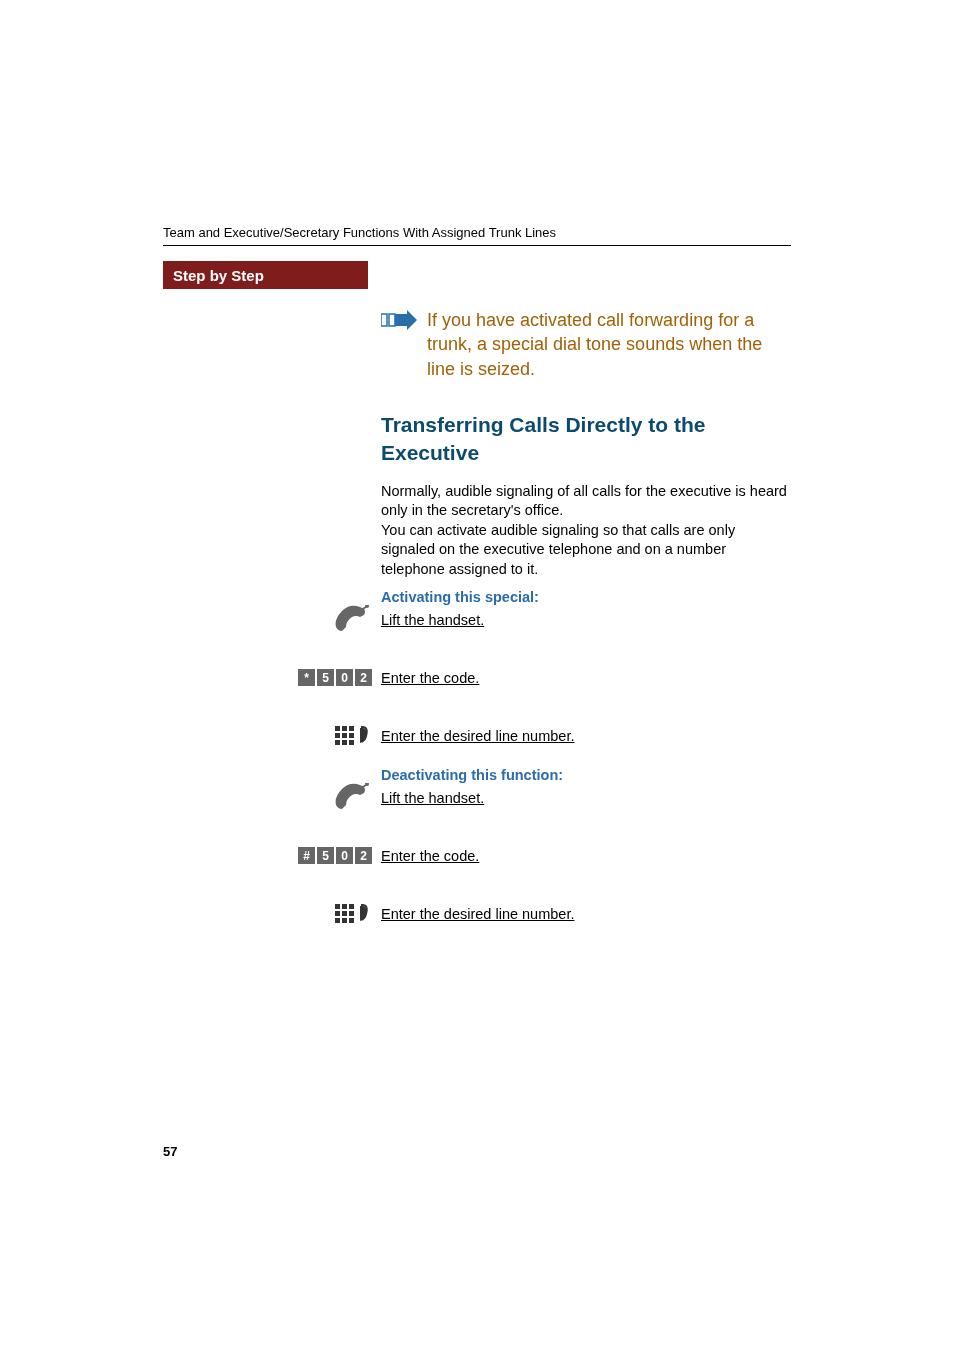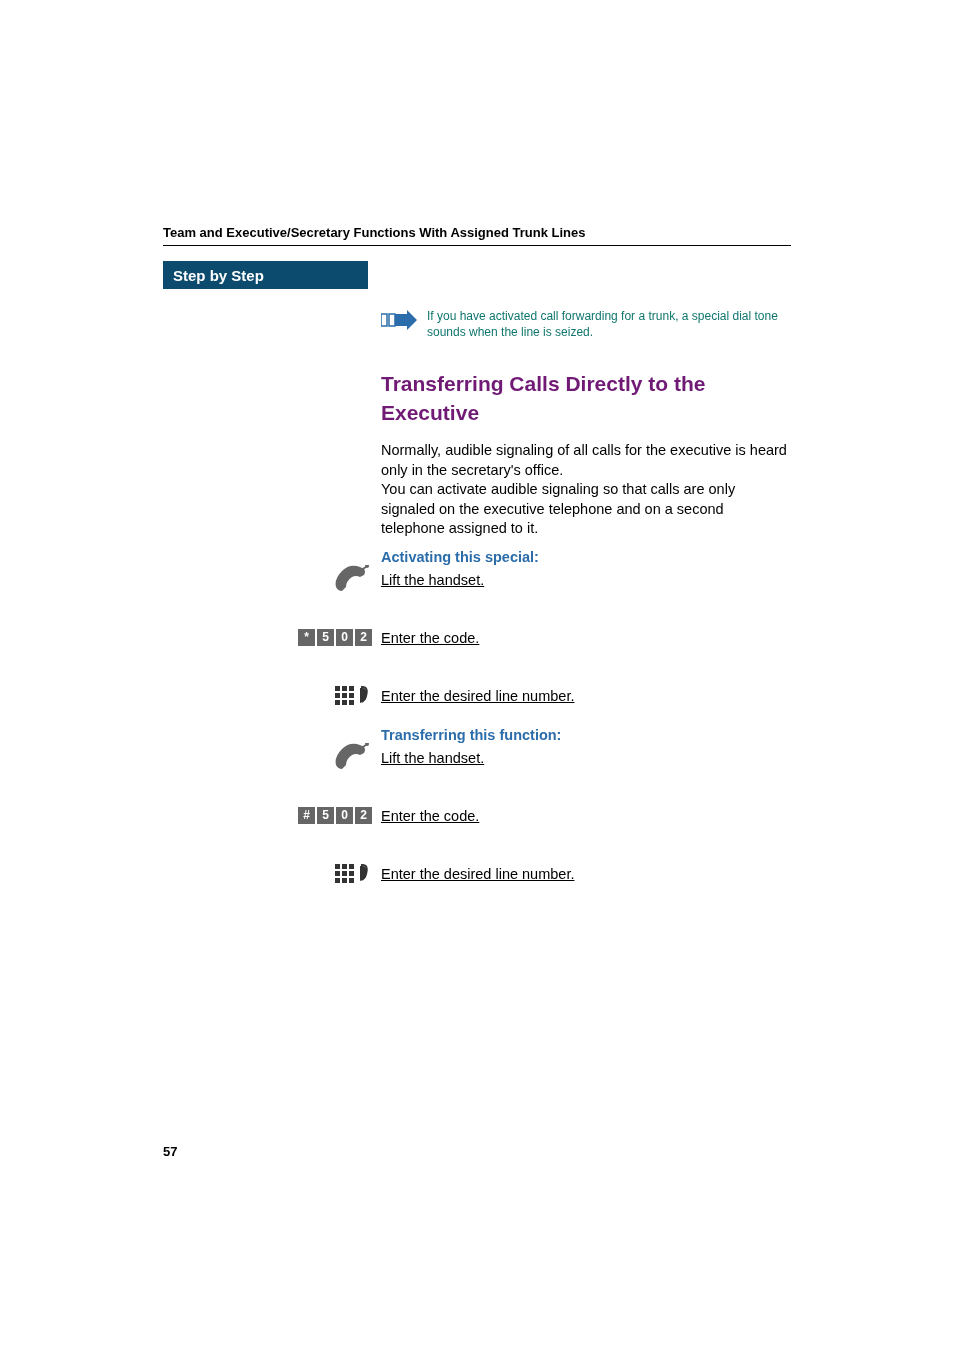--- a/index.html
+++ b/index.html
@@ -13,32 +13,32 @@
       height: 1351px;
       background: #ffffff;
       position: relative;
     }
     .page-header {
       position: absolute;
       top: 225px;
       left: 163px;
       right: 163px;
       font-size: 13px;
-      font-weight: bold;
+      font-weight: normal;
       color: #000;
       padding-bottom: 5px;
       border-bottom: 1.5px solid #000;
     }
     .sidebar {
       position: absolute;
       top: 261px;
       left: 163px;
       width: 205px;
       height: 28px;
-      background: #0c4a6e;
+      background: #7f1d1d;
       color: #fff;
       font-size: 15px;
       font-weight: bold;
       padding: 5px 10px;
       display: flex;
       align-items: center;
     }
     .content {
       position: absolute;
       top: 295px;
@@ -49,26 +49,26 @@
       display: flex;
       gap: 10px;
       margin-top: 13px;
       margin-bottom: 30px;
     }
     .note-icon {
       flex-shrink: 0;
       margin-top: 2px;
     }
     .note-text {
-      font-size: 12px;
-      color: #0f766e;
+      font-size: 18px;
+      color: #a16207;
       line-height: 1.35;
     }
     .section-title {
-      color: #701a75;
+      color: #0c4a6e;
       font-size: 21px;
       font-weight: bold;
       line-height: 1.35;
       margin-bottom: 14px;
     }
     .body-text {
       font-size: 14.5px;
       color: #000;
       line-height: 1.35;
       margin-bottom: 10px;
@@ -150,21 +150,21 @@
       </svg>
     </span>
     <span class="note-text">If you have activated call forwarding for a trunk, a special dial tone sounds when the line is seized.</span>
   </div>
 
   <h2 class="section-title">
     <span>Transferring Calls Directly to the Executive</span><br>
   </h2>
 
   <p class="body-text" style="white-space: pre-line;">Normally, audible signaling of all calls for the executive is heard only in the secretary's office.
-You can activate audible signaling so that calls are only signaled on the executive telephone and on a second telephone assigned to it.</p>
+You can activate audible signaling so that calls are only signaled on the executive telephone and on a number telephone assigned to it.</p>
 
   <div class="subheading">Activating this special:</div>
 
   <div class="step-row">
     <span class="step-icon">
       <svg width="38" height="28" viewBox="0 0 38 28">
         <path d="M 4 22 Q 2 14 10 6 Q 18 -2 28 2 L 32 4 Q 34 6 32 10 L 28 12 Q 24 10 20 12 Q 14 16 14 22 L 10 26 Q 6 26 4 22 Z" fill="#666"></path>
         <path d="M 24 8 L 34 2" stroke="#666" stroke-width="2" fill="none"></path>
         <circle cx="35" cy="1" r="2" fill="#666"></circle>
       </svg>
@@ -194,21 +194,21 @@
         <rect x="0" y="16" width="5" height="5" fill="#333"></rect>
         <rect x="7" y="16" width="5" height="5" fill="#333"></rect>
         <rect x="14" y="16" width="5" height="5" fill="#333"></rect>
         <path d="M 25 4 L 25 18 Q 25 20 27 18 L 31 14 Q 33 3 27 4 Z" fill="#333"></path>
         <path d="M 26 3 Q 35 2 30 15 L 27 18" fill="none" stroke="#333" stroke-width="2"></path>
       </svg>
     </span>
     <span class="step-text">Enter the desired line number.</span>
   </div>
 
-  <div class="subheading">Transferring this function:</div>
+  <div class="subheading">Deactivating this function:</div>
 
   <div class="step-row">
     <span class="step-icon">
       <svg width="38" height="28" viewBox="0 0 38 28">
         <path d="M 4 22 Q 2 14 10 6 Q 18 -2 28 2 L 32 4 Q 34 6 32 10 L 28 12 Q 24 10 20 12 Q 14 16 14 22 L 10 26 Q 6 26 4 22 Z" fill="#666"></path>
         <path d="M 24 8 L 34 2" stroke="#666" stroke-width="2" fill="none"></path>
         <circle cx="35" cy="1" r="2" fill="#666"></circle>
       </svg>
     </span>
     <span class="step-text">Lift the handset.</span>

